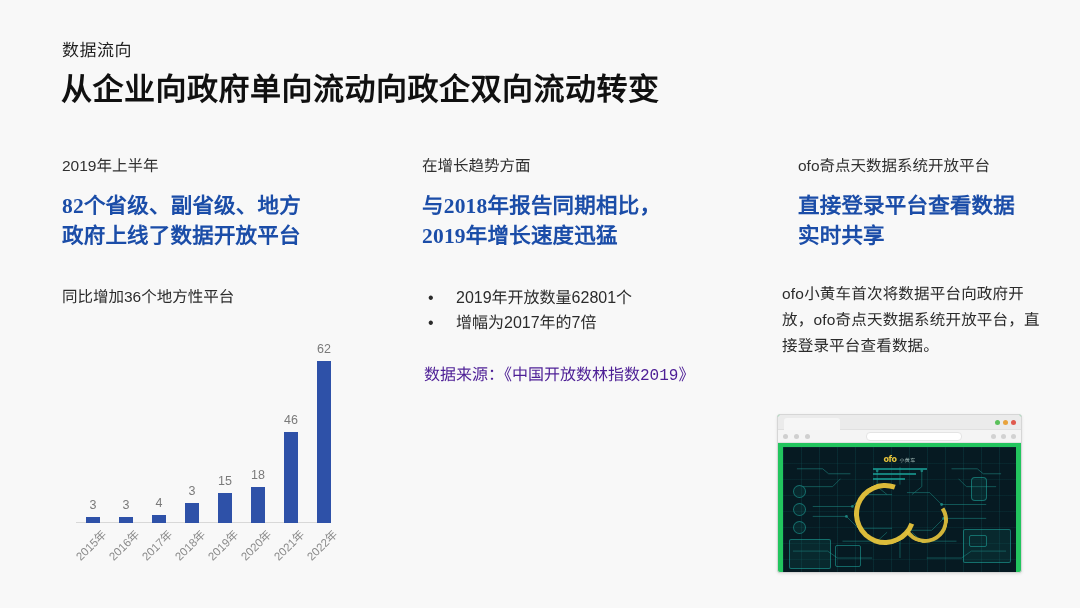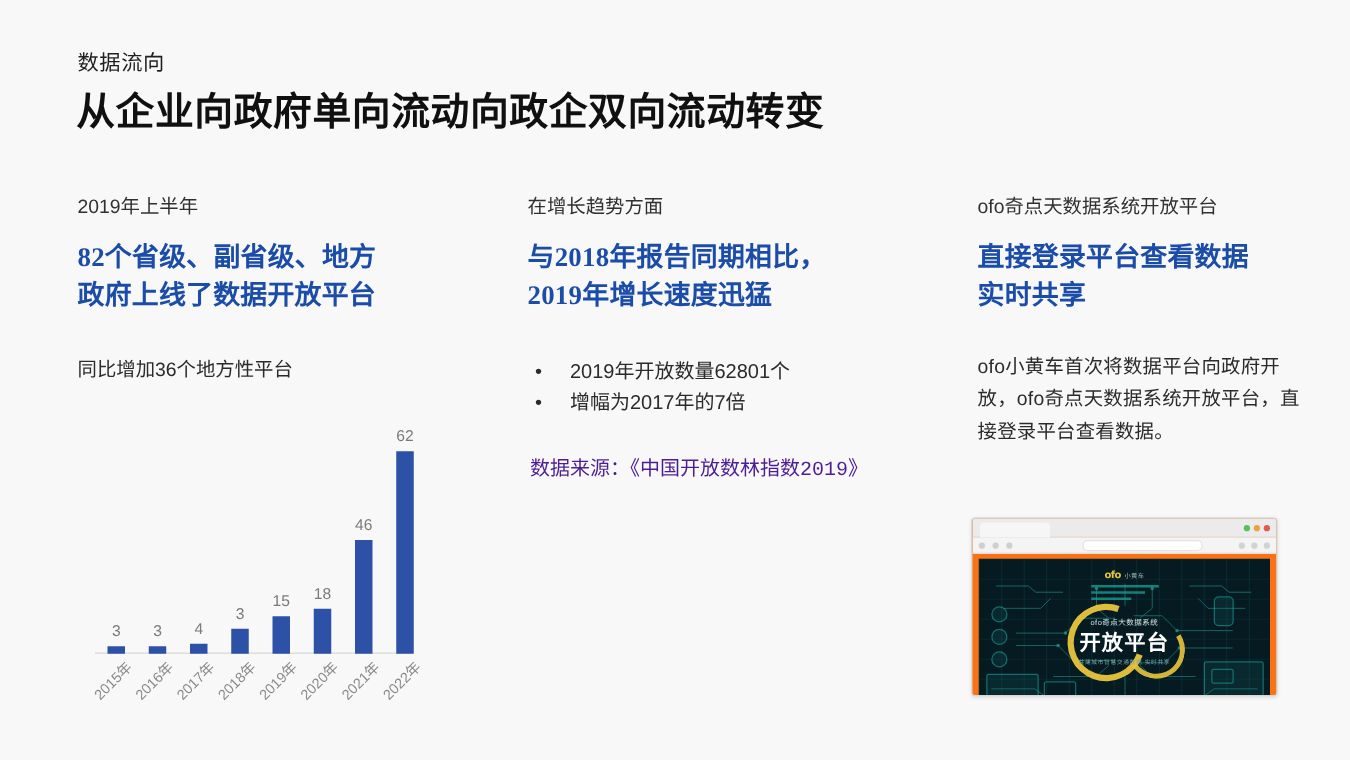--- a/index.html
+++ b/index.html
@@ -48,21 +48,21 @@
     font-weight: 700;
     color: #101010;
     letter-spacing: .5px;
     white-space: nowrap;
   }
 
   
   .col { position: absolute; top: 155px; }
   .col-1 { left: 62px;  width: 320px; }
   .col-2 { left: 422px; width: 330px; }
-  .col-3 { left: 782px; width: 260px; }
+  .col-3 { left: 798px; width: 260px; }
 
   .col-eyebrow {
     font-size: 15.5px;
     line-height: 22px;
     color: #303030;
     font-weight: 400;
     white-space: nowrap;
   }
 
   .col-title {
@@ -187,22 +187,22 @@
     color: #2b2b2b;
     letter-spacing: .2px;
   }
 
   
   .browser {
     position: absolute;
     left: 777px;
     top: 414px;
     width: 245px;
-    height: 143px;
-    background: #f97316;
+    height: 159px;
+    background: #22c55e;
     border: 1px solid #d6d6d6;
     border-radius: 3px;
     overflow: hidden;
     box-shadow: 0 1px 3px rgba(0,0,0,.10);
   }
   .br-tabbar {
     position: relative;
     height: 15px;
     background: #ebebeb;
     border-bottom: 1px solid #e0e0e0;
@@ -560,21 +560,16 @@
         <span class="ofo">ofo</span>
         <span class="sub">小黄车</span>
       </div>
 
       <div class="pg-bars">
         <span></span>
         <span></span>
         <span></span>
       </div>
 
-      <div class="pg-titlewrap">
-        <div class="pg-kicker">ofo奇点大数据系统</div>
-        <div class="pg-title">开放平台</div>
-        <div class="pg-tagline">共建城市智慧交通数据 实时共享</div>
-      </div>
     </div>
   </div>
 
 </div>
 
 </body></html>

